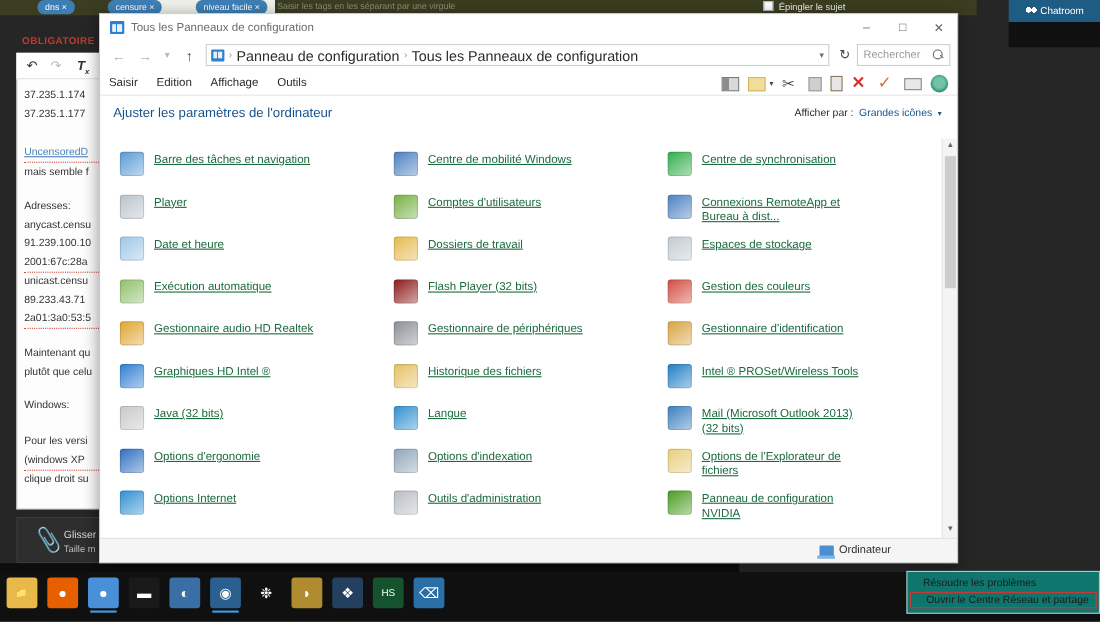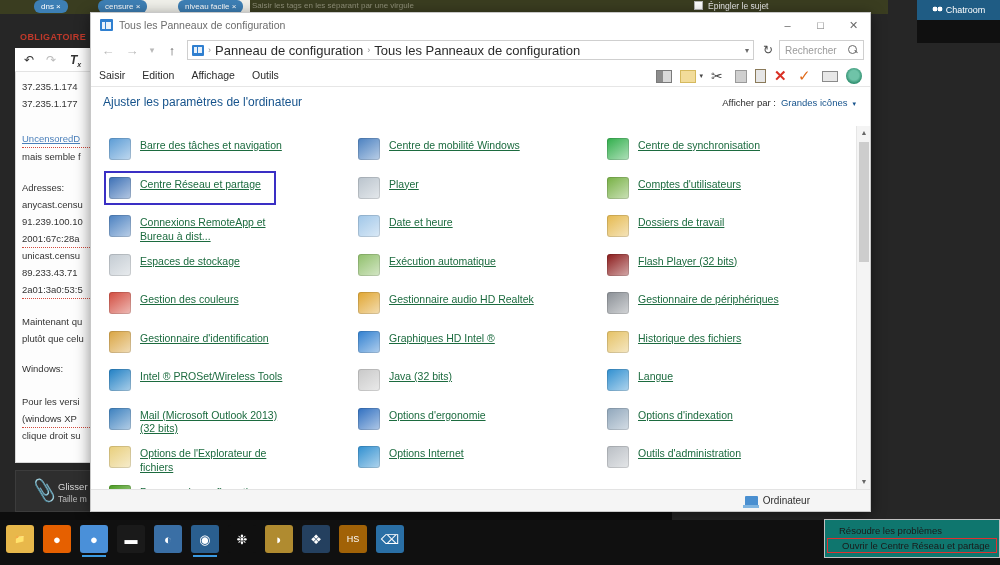--- a/index.html
+++ b/index.html
@@ -422,24 +422,20 @@
             <span class="lab">Barre des tâches et navigation</span>
           </div>
           <div class="cp-item">
             <span class="icn" style="background: linear-gradient(145deg, rgb(74, 128, 192) 0%, rgb(255, 255, 255) 160%); border-radius: 3px; box-shadow: rgba(0, 0, 0, 0.12) 0px 0px 0px 1px inset;"></span>
             <span class="lab">Centre de mobilité Windows</span>
           </div>
           <div class="cp-item">
             <span class="icn" style="background: linear-gradient(145deg, rgb(47, 174, 74) 0%, rgb(255, 255, 255) 160%); border-radius: 3px; box-shadow: rgba(0, 0, 0, 0.12) 0px 0px 0px 1px inset;"></span>
             <span class="lab">Centre de synchronisation</span>
           </div>
-          <div class="cp-item selected">
-            <span class="icn" style="background: linear-gradient(145deg, rgb(59, 111, 181) 0%, rgb(255, 255, 255) 160%); border-radius: 3px; box-shadow: rgba(0, 0, 0, 0.12) 0px 0px 0px 1px inset;"></span>
-            <span class="lab">Centre Réseau et partage</span>
-          </div>
           <div class="cp-item">
             <span class="icn" style="background: linear-gradient(145deg, rgb(185, 195, 204) 0%, rgb(255, 255, 255) 160%); border-radius: 3px; box-shadow: rgba(0, 0, 0, 0.12) 0px 0px 0px 1px inset;"></span>
             <span class="lab">Player</span>
           </div>
           <div class="cp-item">
             <span class="icn" style="background: linear-gradient(145deg, rgb(118, 176, 67) 0%, rgb(255, 255, 255) 160%); border-radius: 3px; box-shadow: rgba(0, 0, 0, 0.12) 0px 0px 0px 1px inset;"></span>
             <span class="lab">Comptes d'utilisateurs</span>
           </div>
           <div class="cp-item">
             <span class="icn" style="background: linear-gradient(145deg, rgb(74, 128, 192) 0%, rgb(255, 255, 255) 160%); border-radius: 3px; box-shadow: rgba(0, 0, 0, 0.12) 0px 0px 0px 1px inset;"></span>
@@ -567,21 +563,21 @@
         </div>
         <div class="tb-app" style="background: rgb(16, 16, 16);">
           <span style="font-size: 13px;">❉</span>
         </div>
         <div class="tb-app" style="background: rgb(176, 139, 48);">
           <span style="font-size: 13px;">◗</span>
         </div>
         <div class="tb-app" style="background: rgb(36, 64, 95);">
           <span style="font-size: 13px;">❖</span>
         </div>
-        <div class="tb-app" style="background: #a16207;">
+        <div class="tb-app" style="background: #14532d;">
           <span style="font-size: 9px;">HS</span>
         </div>
         <div class="tb-app" style="background: rgb(42, 111, 165);">
           <span style="font-size: 13px;">⌫</span>
         </div>
       </div>
     <div class="tray-time">
       <div>13/12/2017</div>
     </div>
   </div>

